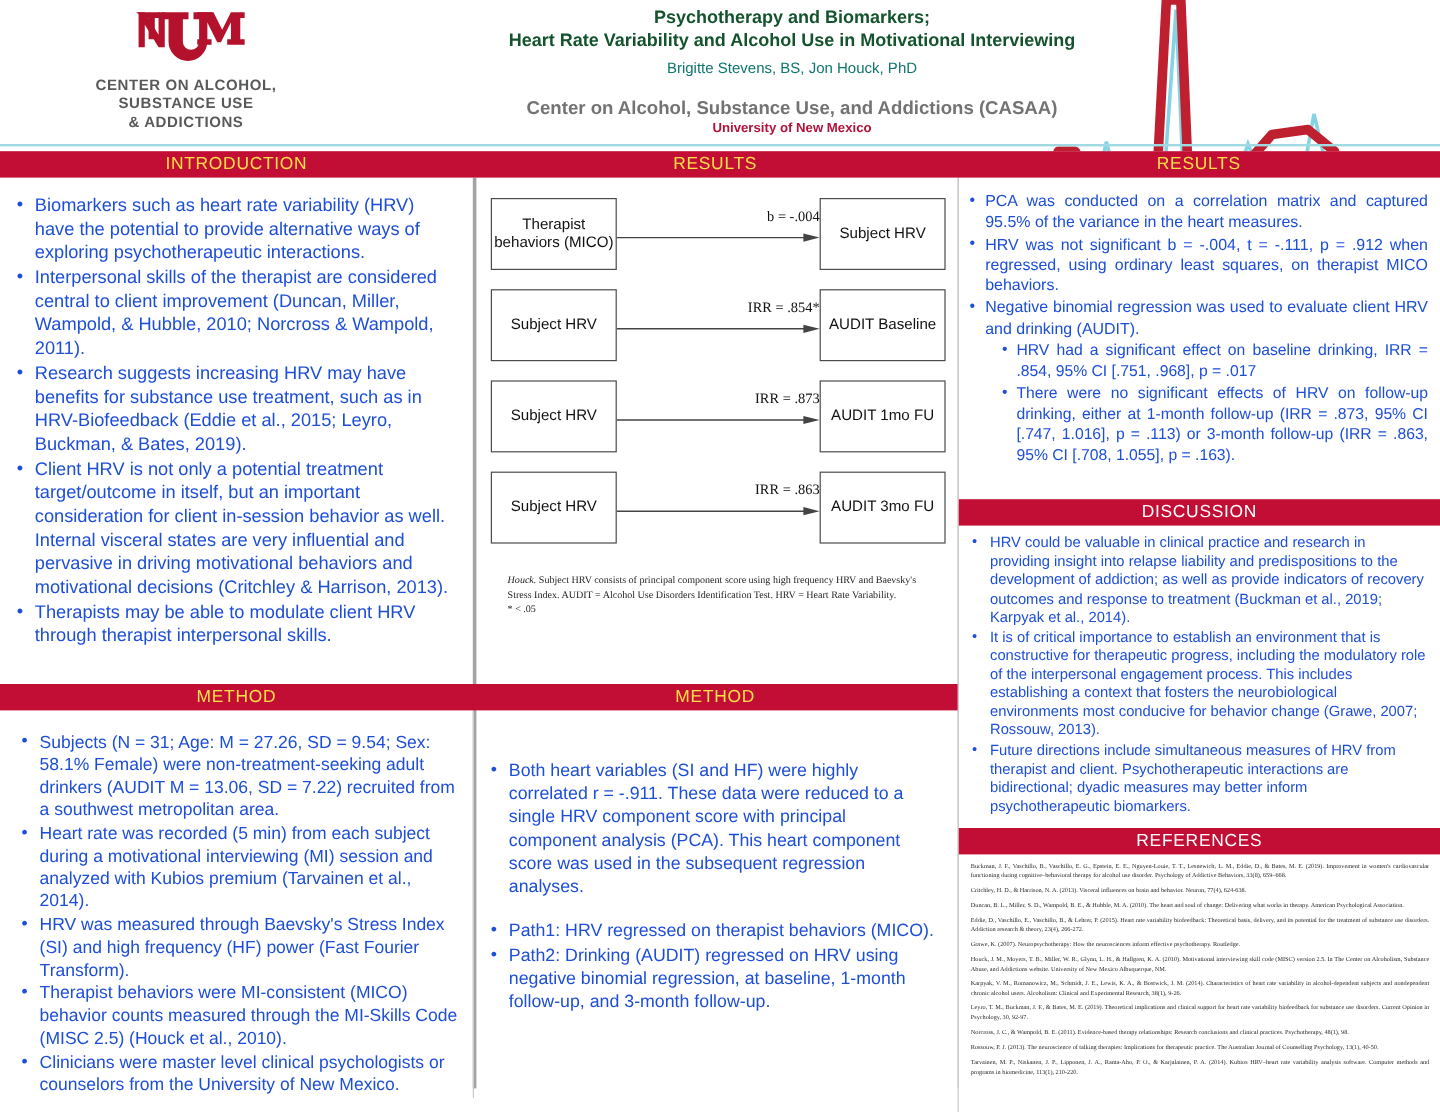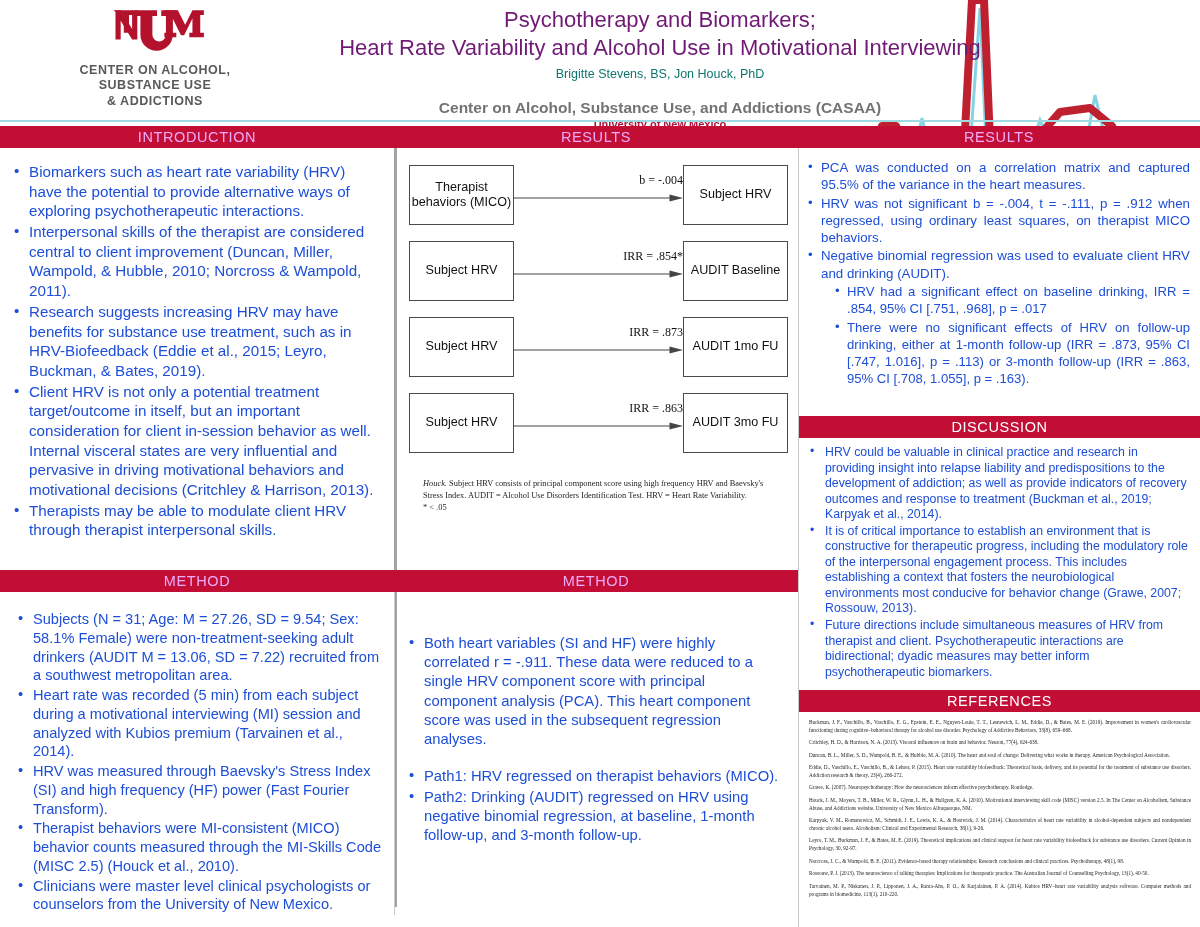--- a/index.html
+++ b/index.html
@@ -40,23 +40,23 @@
     line-height: 1.22;
     color: #58595b;
   }
   .title-block {
     position: absolute;
     left: 290px; top: 6px;
     width: 740px;
     text-align: center;
   }
   .title-main {
-    color: #701a75;
-    font-size: 22px;
-    font-weight: normal;
+    color: #14532d;
+    font-size: 15px;
+    font-weight: bold;
     line-height: 1.26;
   }
   .authors {
     margin-top: 6px;
     color: #0f766e;
     font-size: 12.5px;
   }
   .affil {
     margin-top: 18px;
     color: #737373;
@@ -87,21 +87,21 @@
     z-index: 3;
   }
   .banner-row {
     position: relative;
     display: flex;
     width: 1200px;
     background: #c20e35;
     height: 22px;
     z-index: 3;
   }
-  .banner-cell { line-height: 22px; text-align:center; color:#f0abfc; font-size:14.5px; letter-spacing:.6px; }
+  .banner-cell { line-height: 22px; text-align:center; color:#fde047; font-size:14.5px; letter-spacing:.6px; }
 
   
   .cols {
     position: relative;
     display: flex;
     width: 1200px;
   }
   .col { position: relative; }
   .col-1 { width: 394px; }
   .col-2 { width: 404px; border-left: 3px solid #a3a3a3; }

